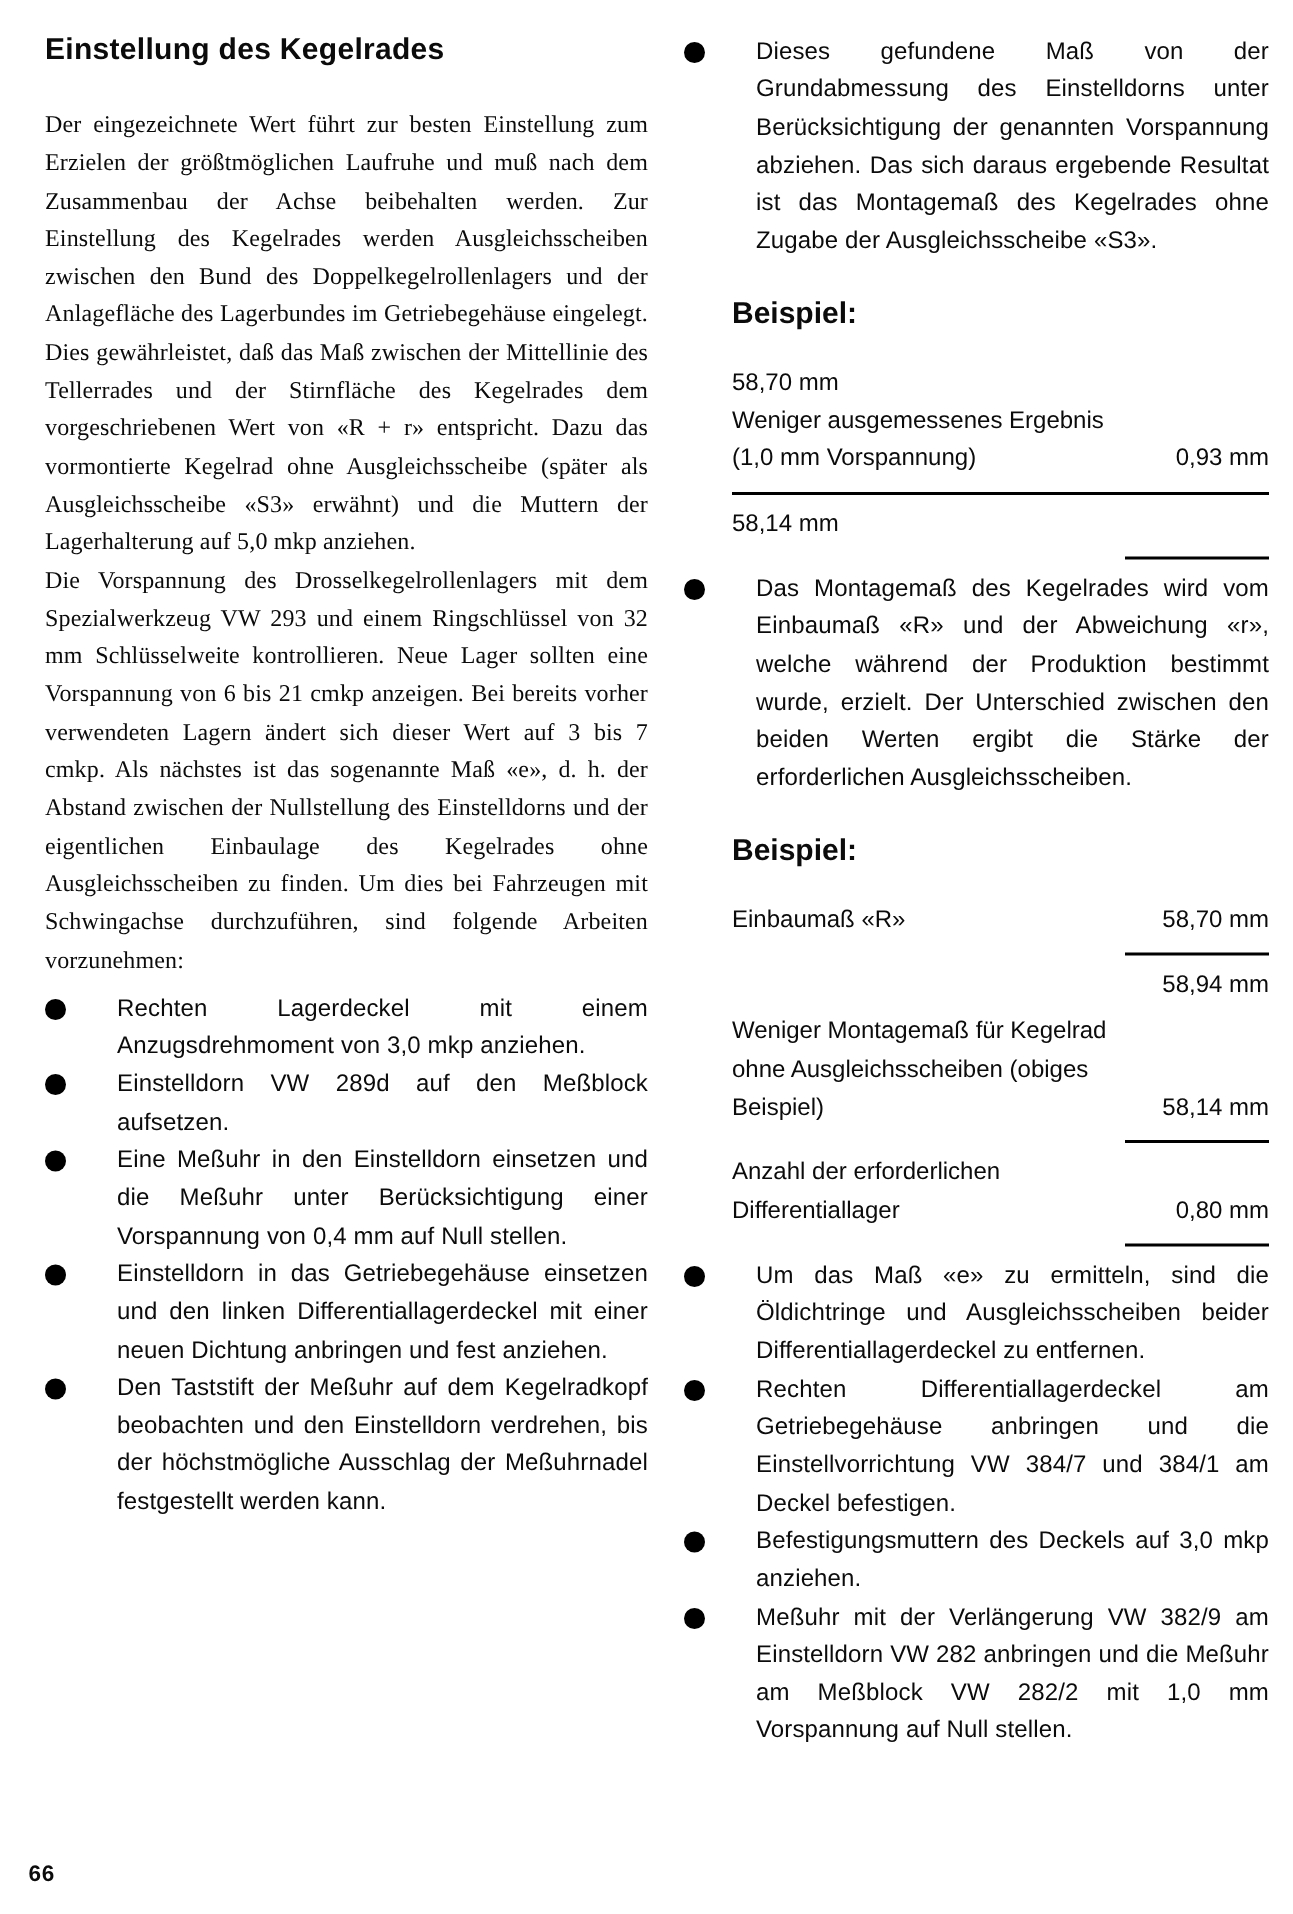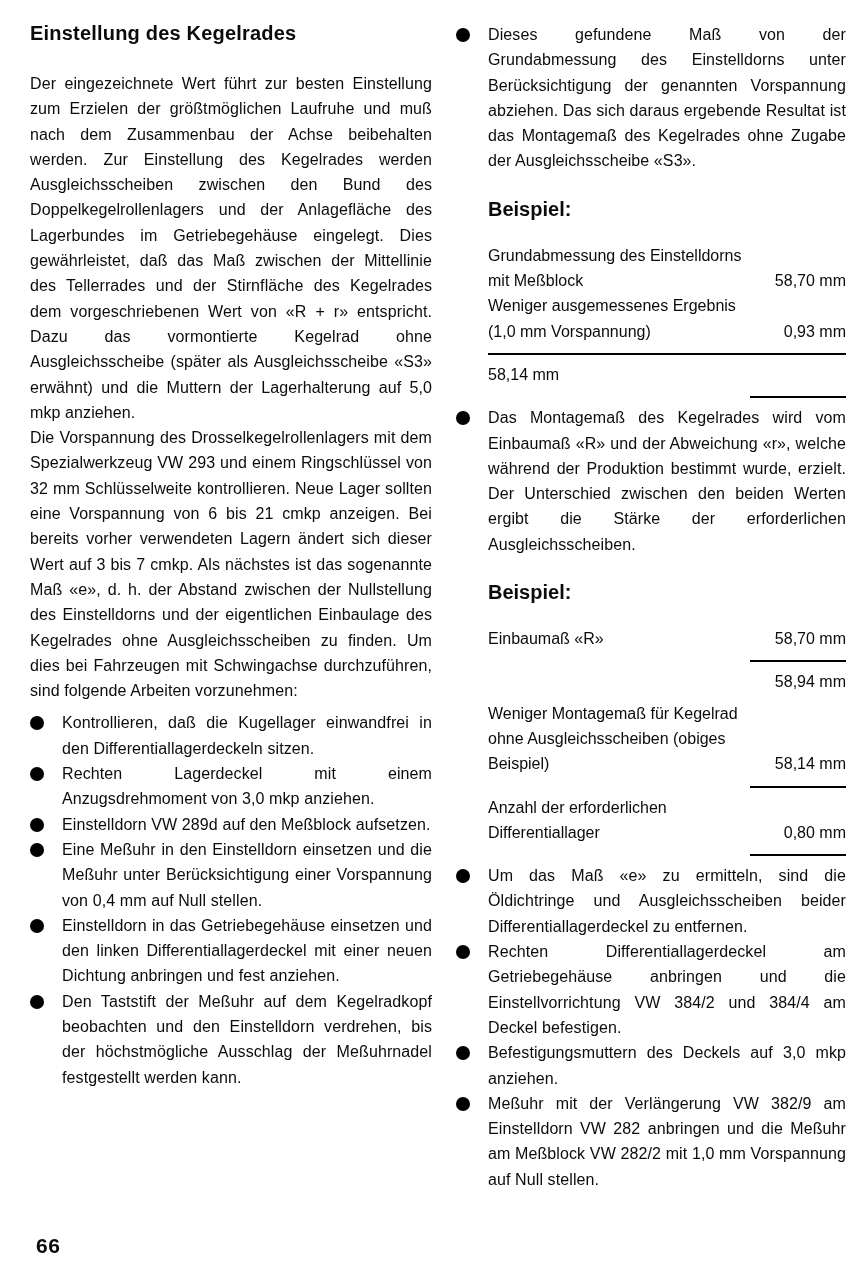--- a/index.html
+++ b/index.html
@@ -33,25 +33,26 @@
     margin: 0 0 26px 0;
     letter-spacing: 0.2px;
   }
   p.body-text {
     font-size: 16px;
     line-height: 25.3px;
     margin: 0;
     text-align: justify;
     hyphens: auto;
     letter-spacing: 0.1px;
+    font-family: Liberation Serif, serif;
   }
   .bullet-list { margin-top: 7px; }
   .bullet-item {
     display: flex;
-    gap: 0;
+    gap: 16px;
     margin: 0;
   }
   .bullet-item .dot {
     width: 14px;
     height: 14px;
     border-radius: 50%;
     background: #000;
     flex: none;
     margin-top: 6px;
   }
@@ -97,45 +98,41 @@
   }
   .rule-short {
     border: none;
     border-top: 2.5px solid #000;
     width: 96px;
     margin: 9px 0 7px auto;
   }
   .spacer-6 { height: 6px; }
   .page-number {
     position: absolute;
-    left: 36px;
+    left: 19px;
     bottom: 18px;
-    font-size: 21px;
+    font-size: 15px;
     font-weight: bold;
     letter-spacing: 0.5px;
   }
 </style>
 </head>
 <body>
 
 <div class="page">
 
   <div class="col col-left">
     <h1 class="section-title">Einstellung des Kegelrades</h1>
 
     <p class="body-text">Der eingezeichnete Wert führt zur besten Einstellung zum Erzielen der größtmöglichen Laufruhe und muß nach dem Zusammenbau der Achse beibehalten werden. Zur Einstellung des Kegelrades werden Ausgleichsscheiben zwischen den Bund des Doppelkegelrollenlagers und der Anlagefläche des Lagerbundes im Getriebegehäuse eingelegt. Dies gewährleistet, daß das Maß zwischen der Mittellinie des Tellerrades und der Stirnfläche des Kegelrades dem vorgeschriebenen Wert von «R + r» entspricht. Dazu das vormontierte Kegelrad ohne Ausgleichsscheibe (später als Ausgleichsscheibe «S3» erwähnt) und die Muttern der Lagerhalterung auf 5,0 mkp anziehen.</p>
     <p class="body-text">Die Vorspannung des Drosselkegelrollenlagers mit dem Spezialwerkzeug VW 293 und einem Ringschlüssel von 32 mm Schlüsselweite kontrollieren. Neue Lager sollten eine Vorspannung von 6 bis 21 cmkp anzeigen. Bei bereits vorher verwendeten Lagern ändert sich dieser Wert auf 3 bis 7 cmkp. Als nächstes ist das sogenannte Maß «e», d. h. der Abstand zwischen der Nullstellung des Einstelldorns und der eigentlichen Einbaulage des Kegelrades ohne Ausgleichsscheiben zu finden. Um dies bei Fahrzeugen mit Schwingachse durchzuführen, sind folgende Arbeiten vorzunehmen:</p>
 
     <div class="bullet-list">
       <div class="bullet-item">
         <span class="dot"></span>
-        <span class="btext">Kontrollieren, daß die Kugellager einwandfrei in den Differentiallagerdeckeln sitzen.</span>
-      </div>
-      <div class="bullet-item">
-        <span class="dot"></span>
         <span class="btext">Rechten Lagerdeckel mit einem Anzugsdrehmoment von 3,0 mkp anziehen.</span>
       </div>
       <div class="bullet-item">
         <span class="dot"></span>
         <span class="btext">Einstelldorn VW 289d auf den Meßblock aufsetzen.</span>
       </div>
       <div class="bullet-item">
         <span class="dot"></span>
         <span class="btext">Eine Meßuhr in den Einstelldorn einsetzen und die Meßuhr unter Berücksichtigung einer Vorspannung von 0,4 mm auf Null stellen.</span>
       </div>
@@ -154,21 +151,20 @@
 
     <div class="bullet-item">
       <span class="dot"></span>
       <span class="btext">Dieses gefundene Maß von der Grundabmessung des Einstelldorns unter Berücksichtigung der genannten Vorspannung abziehen. Das sich daraus ergebende Resultat ist das Montagemaß des Kegelrades ohne Zugabe der Ausgleichsscheibe «S3».</span>
     </div>
 
     <div class="example">
       <div class="example-heading">Beispiel:</div>
 
       <div class="trow">
-        <div class="tlabel">Grundabmessung des Einstelldorns mit Meßblock</div>
         <div class="tvalue">58,70 mm</div>
       </div>
       <div class="trow">
         <div class="tlabel">Weniger ausgemessenes Ergebnis (1,0 mm Vorspannung)</div>
         <div class="tvalue">0,93 mm</div>
       </div>
       <hr class="rule-full">
       <div class="trow">
         <div class="tvalue">58,14 mm</div>
       </div>
@@ -205,21 +201,21 @@
       <hr class="rule-short">
     </div>
 
     <div class="bullet-list">
       <div class="bullet-item">
         <span class="dot"></span>
         <span class="btext">Um das Maß «e» zu ermitteln, sind die Öldichtringe und Ausgleichsscheiben beider Differentiallagerdeckel zu entfernen.</span>
       </div>
       <div class="bullet-item">
         <span class="dot"></span>
-        <span class="btext">Rechten Differentiallagerdeckel am Getriebegehäuse anbringen und die Einstellvorrichtung VW 384/2 und 384/4 am Deckel befestigen.</span>
+        <span class="btext">Rechten Differentiallagerdeckel am Getriebegehäuse anbringen und die Einstellvorrichtung VW 384/7 und 384/1 am Deckel befestigen.</span>
       </div>
       <div class="bullet-item">
         <span class="dot"></span>
         <span class="btext">Befestigungsmuttern des Deckels auf 3,0 mkp anziehen.</span>
       </div>
       <div class="bullet-item">
         <span class="dot"></span>
         <span class="btext">Meßuhr mit der Verlängerung VW 382/9 am Einstelldorn VW 282 anbringen und die Meßuhr am Meßblock VW 282/2 mit 1,0 mm Vorspannung auf Null stellen.</span>
       </div>
     </div>

